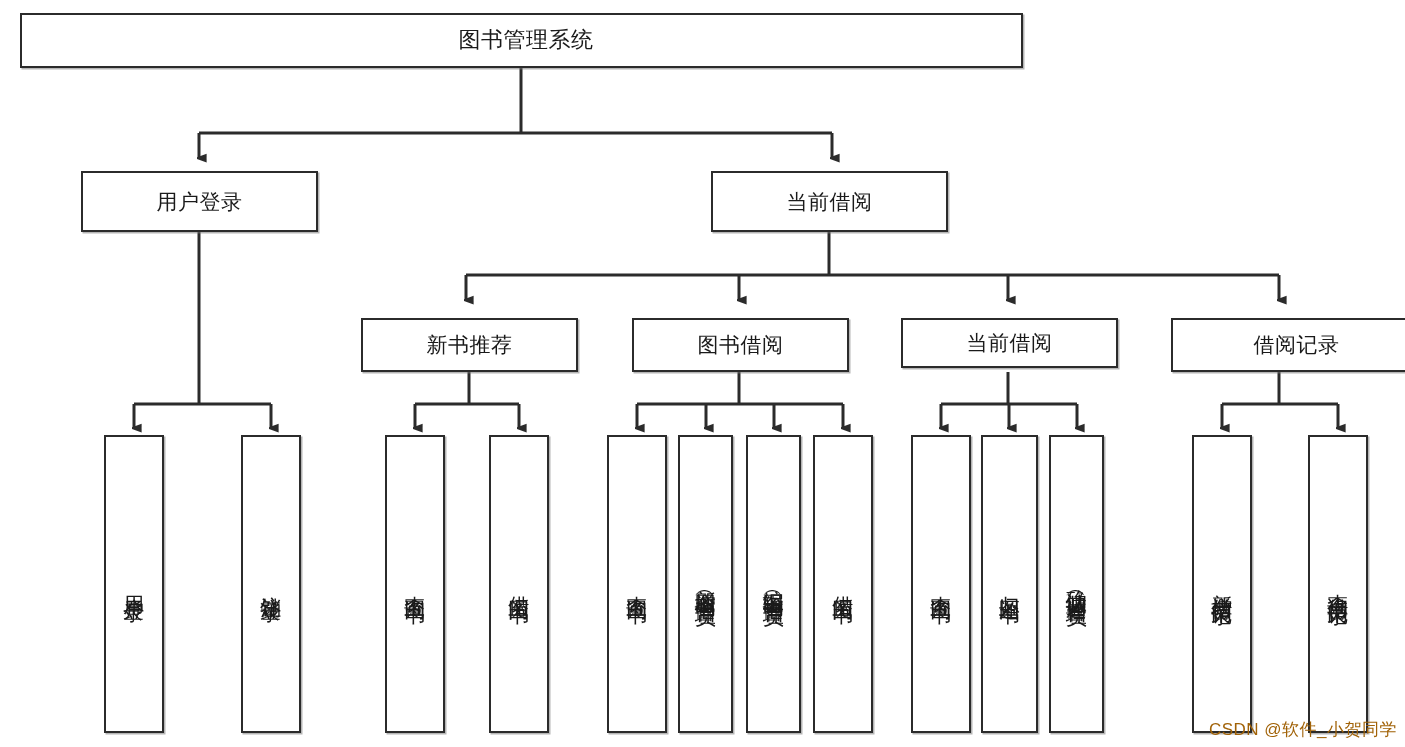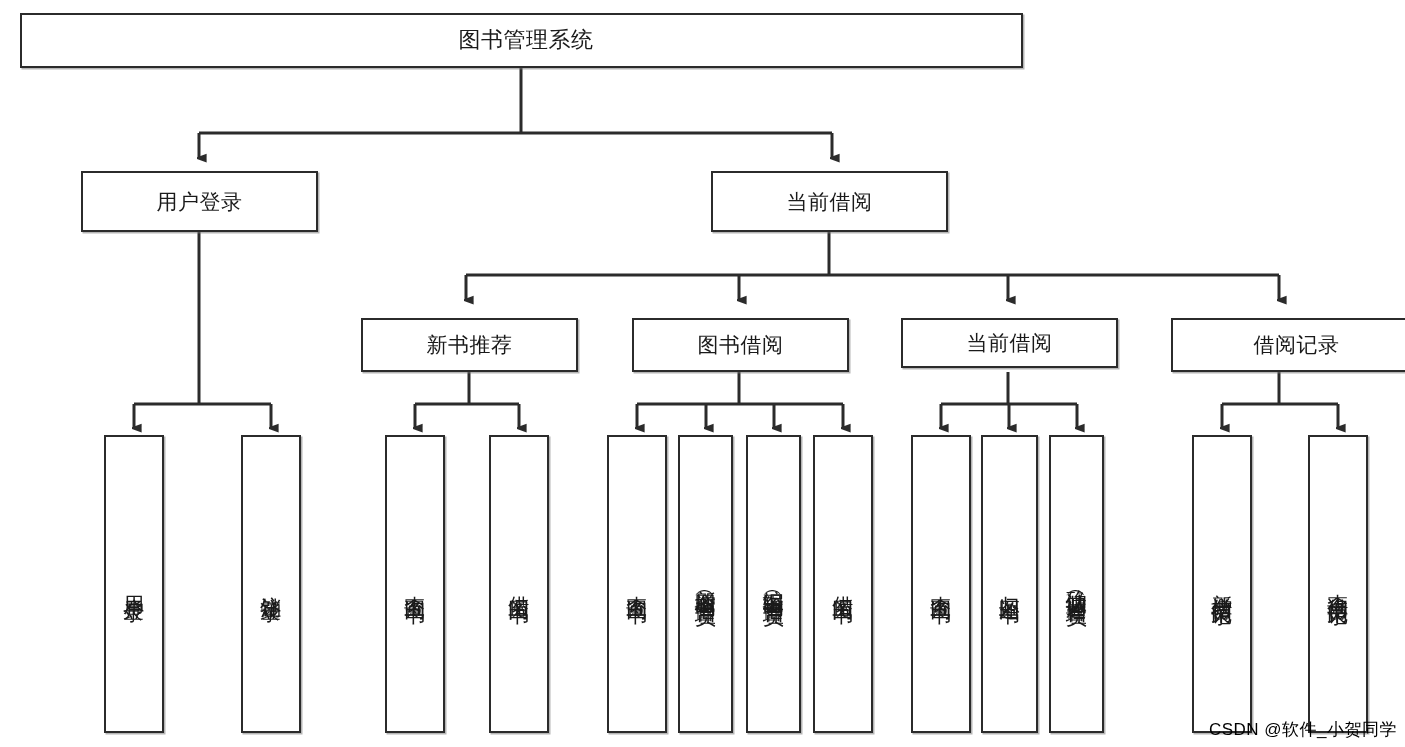--- a/index.html
+++ b/index.html
@@ -61,21 +61,21 @@
     line-height: 1.32;
     letter-spacing: 2.5px;
     white-space: nowrap;
     max-height: 100%;
   }
   #watermark {
     position: absolute;
     right: 8px;
     bottom: 6px;
     font-size: 17px;
-    color: #000000;
+    color: #a16207;
     letter-spacing: 0.5px;
     z-index: 5;
     white-space: nowrap;
   }
 </style>
 </head>
 <body>
 
 <div id="canvas">
 

